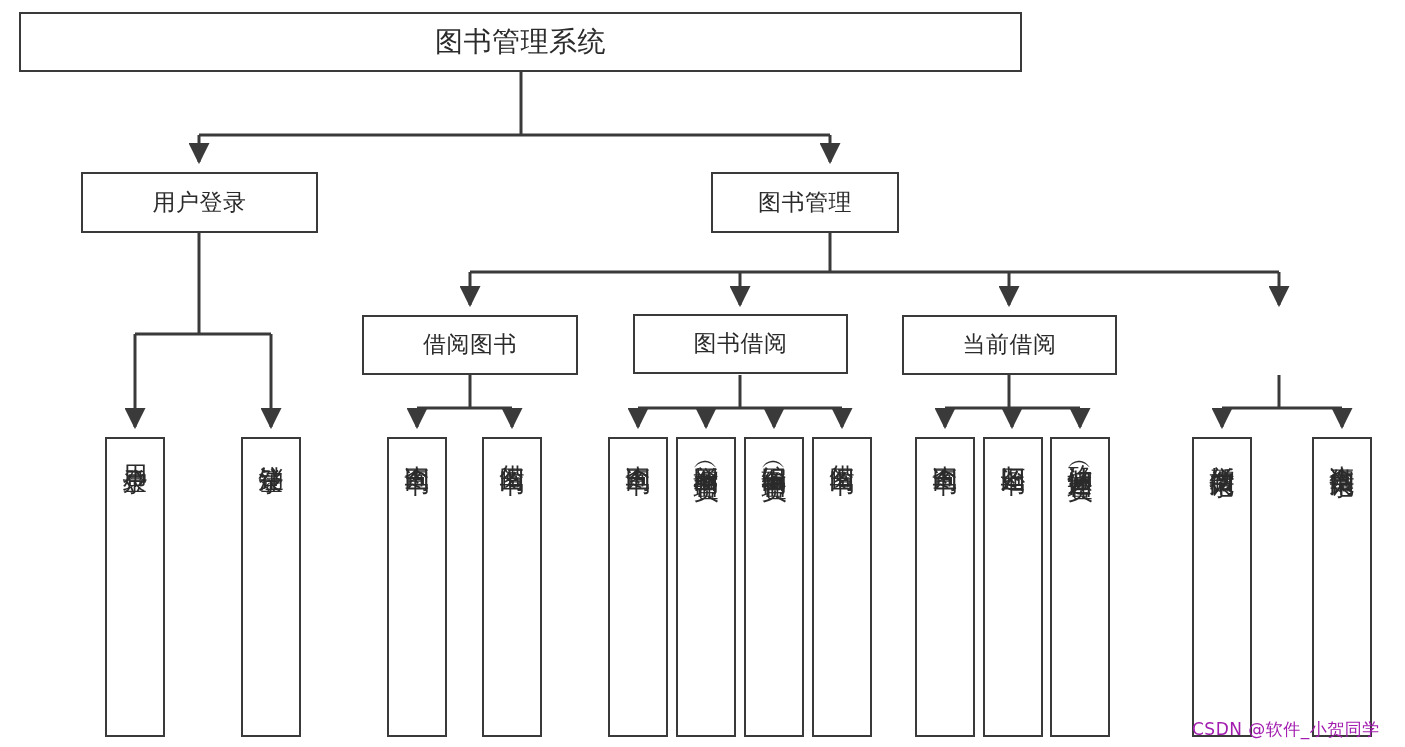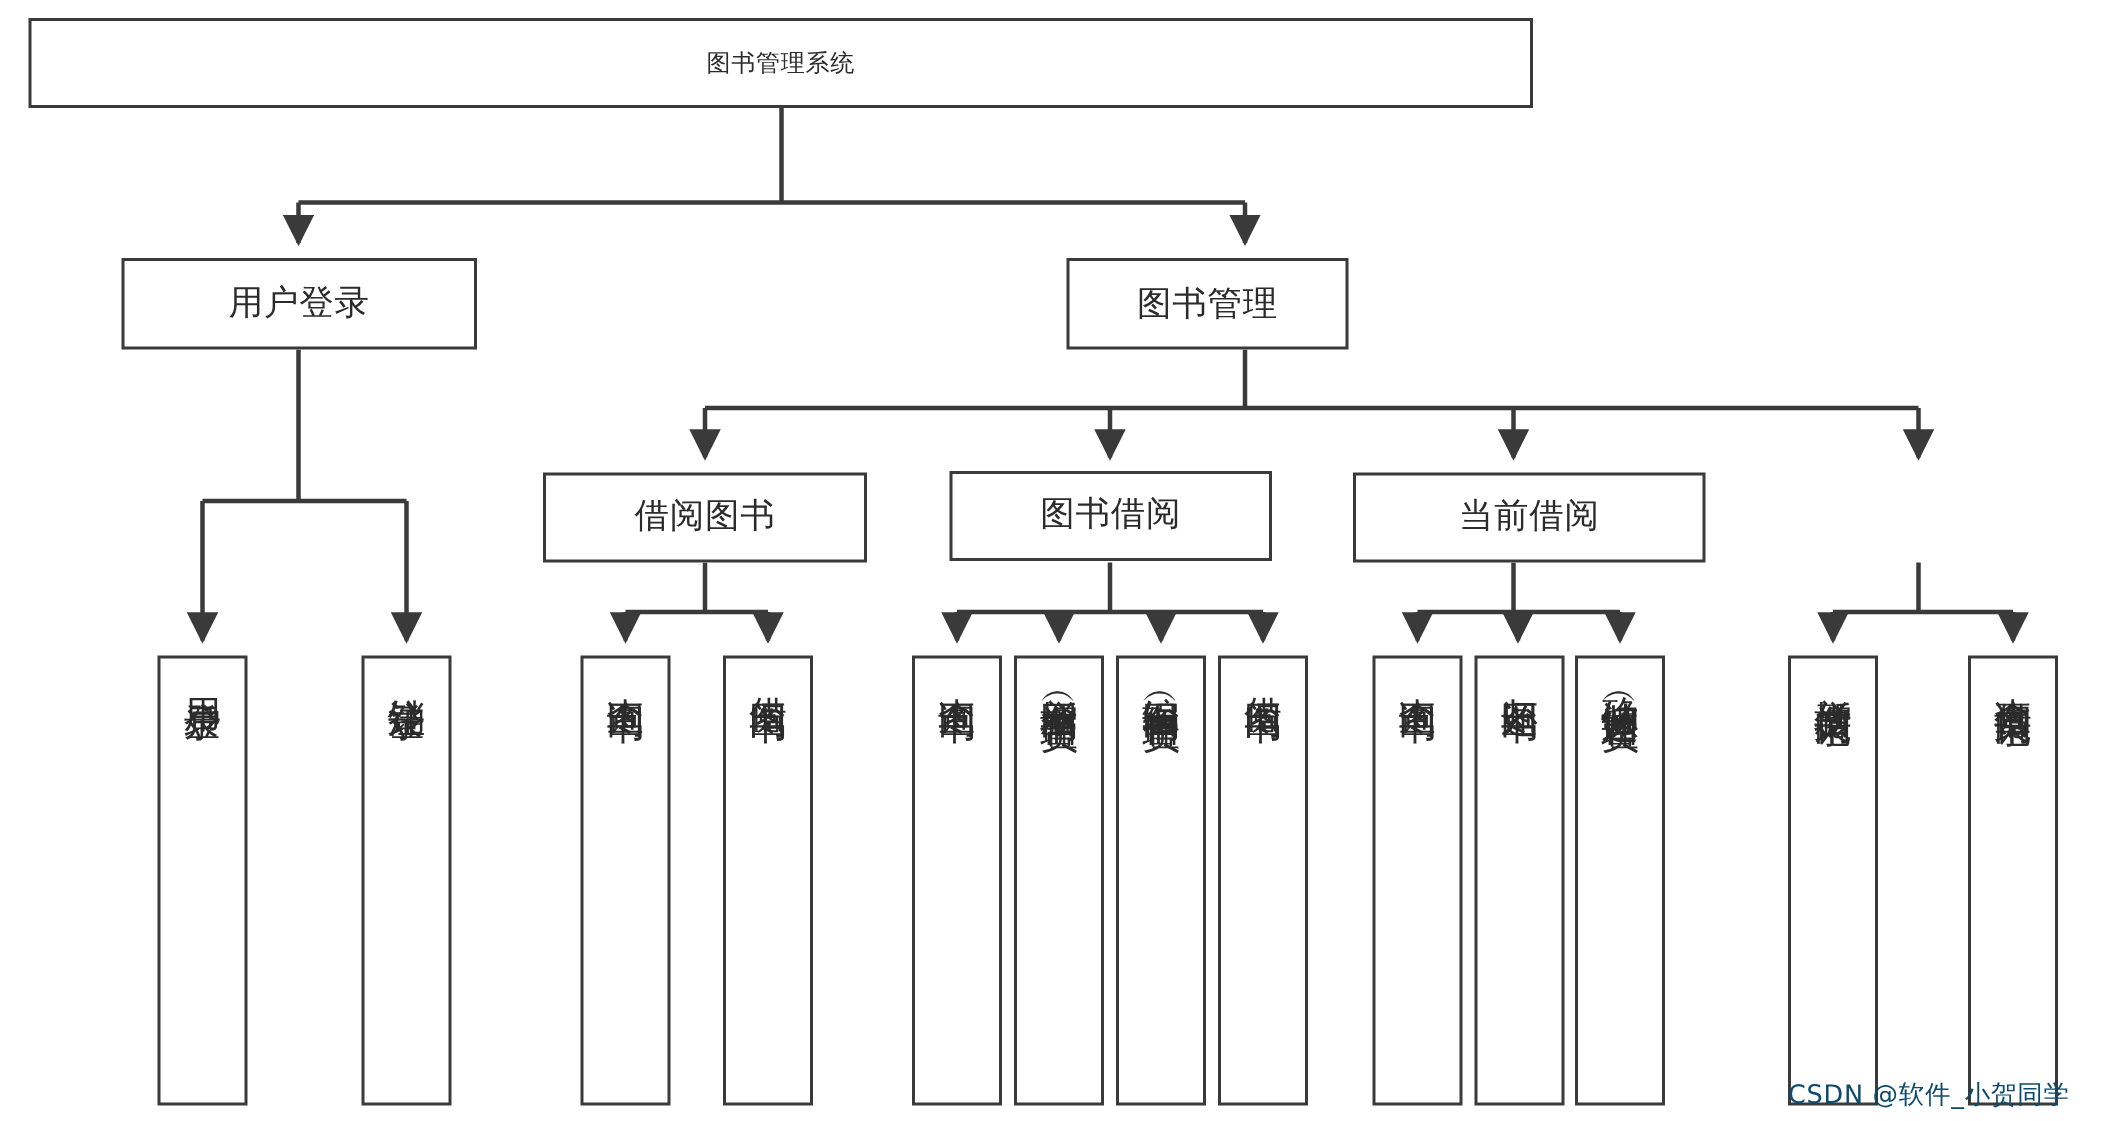--- a/index.html
+++ b/index.html
@@ -41,40 +41,40 @@
     line-height: 1.12;
     white-space: pre;
   }
   
   .node.horizontal .label {
     font-size: 23px;
     letter-spacing: 0.5px;
     text-align: center;
   }
   .node.root .label {
-    font-size: 16px;
+    font-size: 28px;
   }
   
   .node.vertical {
     align-items: flex-start;
     justify-content: center;
     padding-top: 6px;
   }
   .node.vertical .label {
     writing-mode: vertical-rl;
     text-orientation: upright;
     font-size: 25px;
     letter-spacing: 2px;
     line-height: 1;
     text-align: left;
   }
   .watermark {
     position: absolute;
     font-size: 17px;
-    color: #0c4a6e;
+    color: #a21caf;
     letter-spacing: 0.5px;
     white-space: nowrap;
     z-index: 3;
   }
 </style>
 </head>
 <body>
 
 <div id="diagram-root">
 
@@ -141,21 +141,21 @@
   </div>
 
   <div class="node horizontal" style="left:362px; top:315px; width:216px; height:60px;">
     <span class="label">借阅图书</span>
   </div>
 
   <div class="node horizontal" style="left:633px; top:314px; width:215px; height:60px;">
     <span class="label">图书借阅</span>
   </div>
 
-  <div class="node horizontal" style="left:902px; top:315px; width:235px; height:60px;">
+  <div class="node horizontal" style="left:902px; top:315px; width:215px; height:60px;">
     <span class="label">当前借阅</span>
   </div>
 
 
   <div class="node vertical" style="left:105px; top:437px; width:60px; height:300px;">
     <span class="label">用户登录</span>
   </div>
 
   <div class="node vertical" style="left:241px; top:437px; width:60px; height:300px;">
     <span class="label">注销登录</span>

